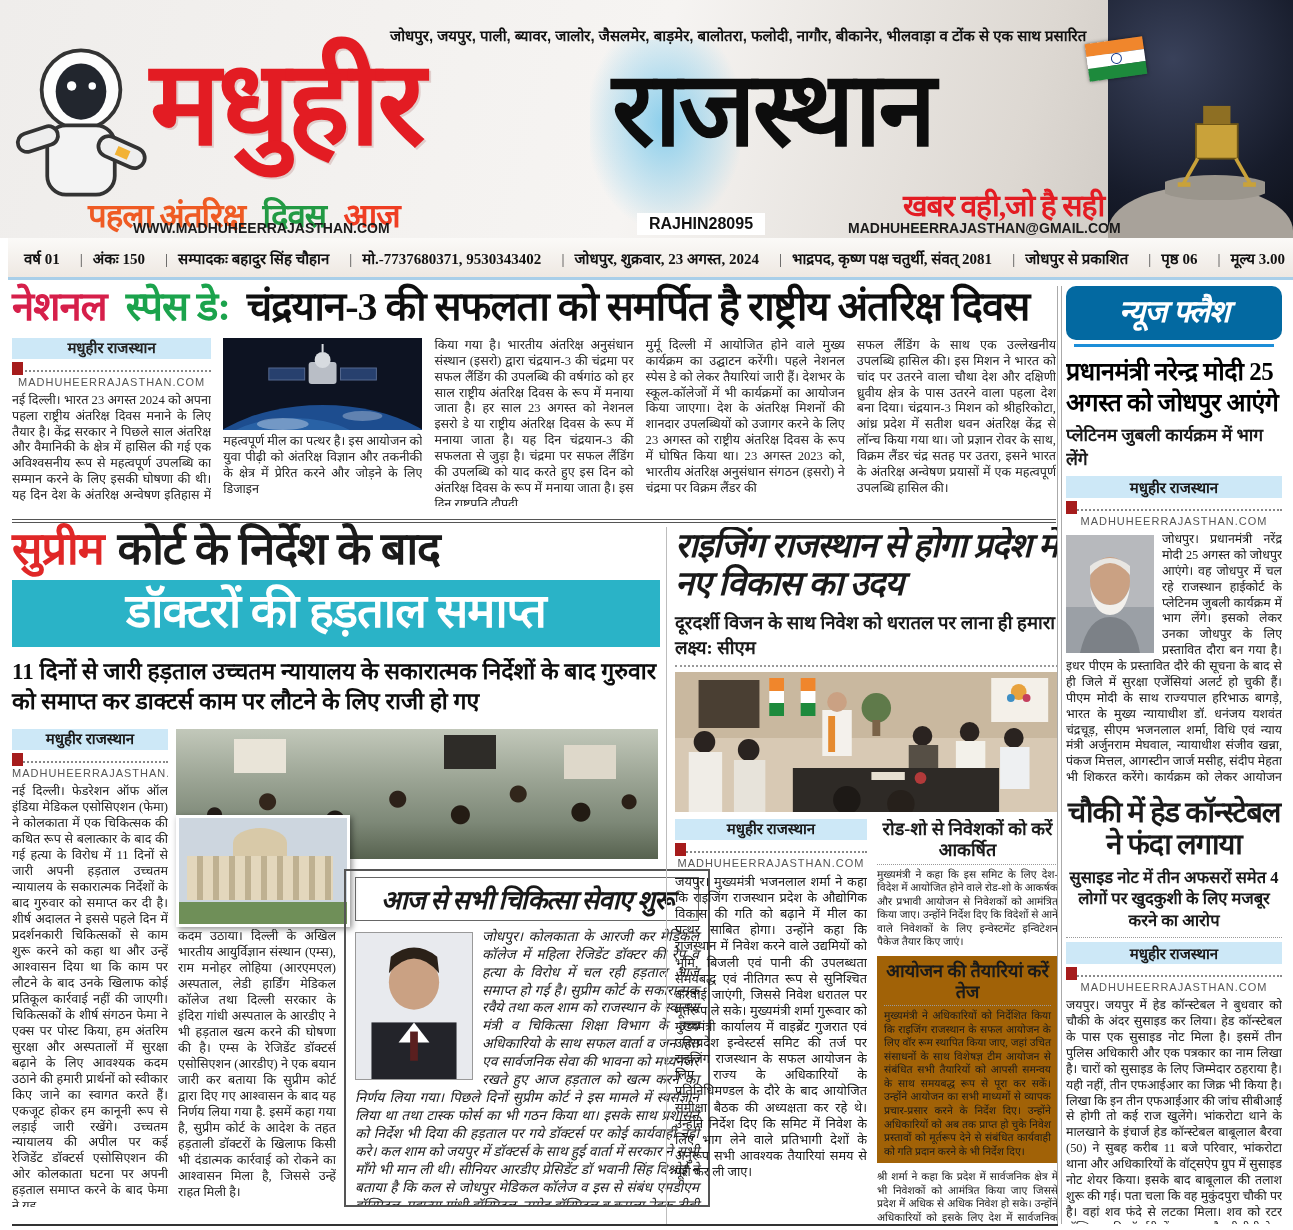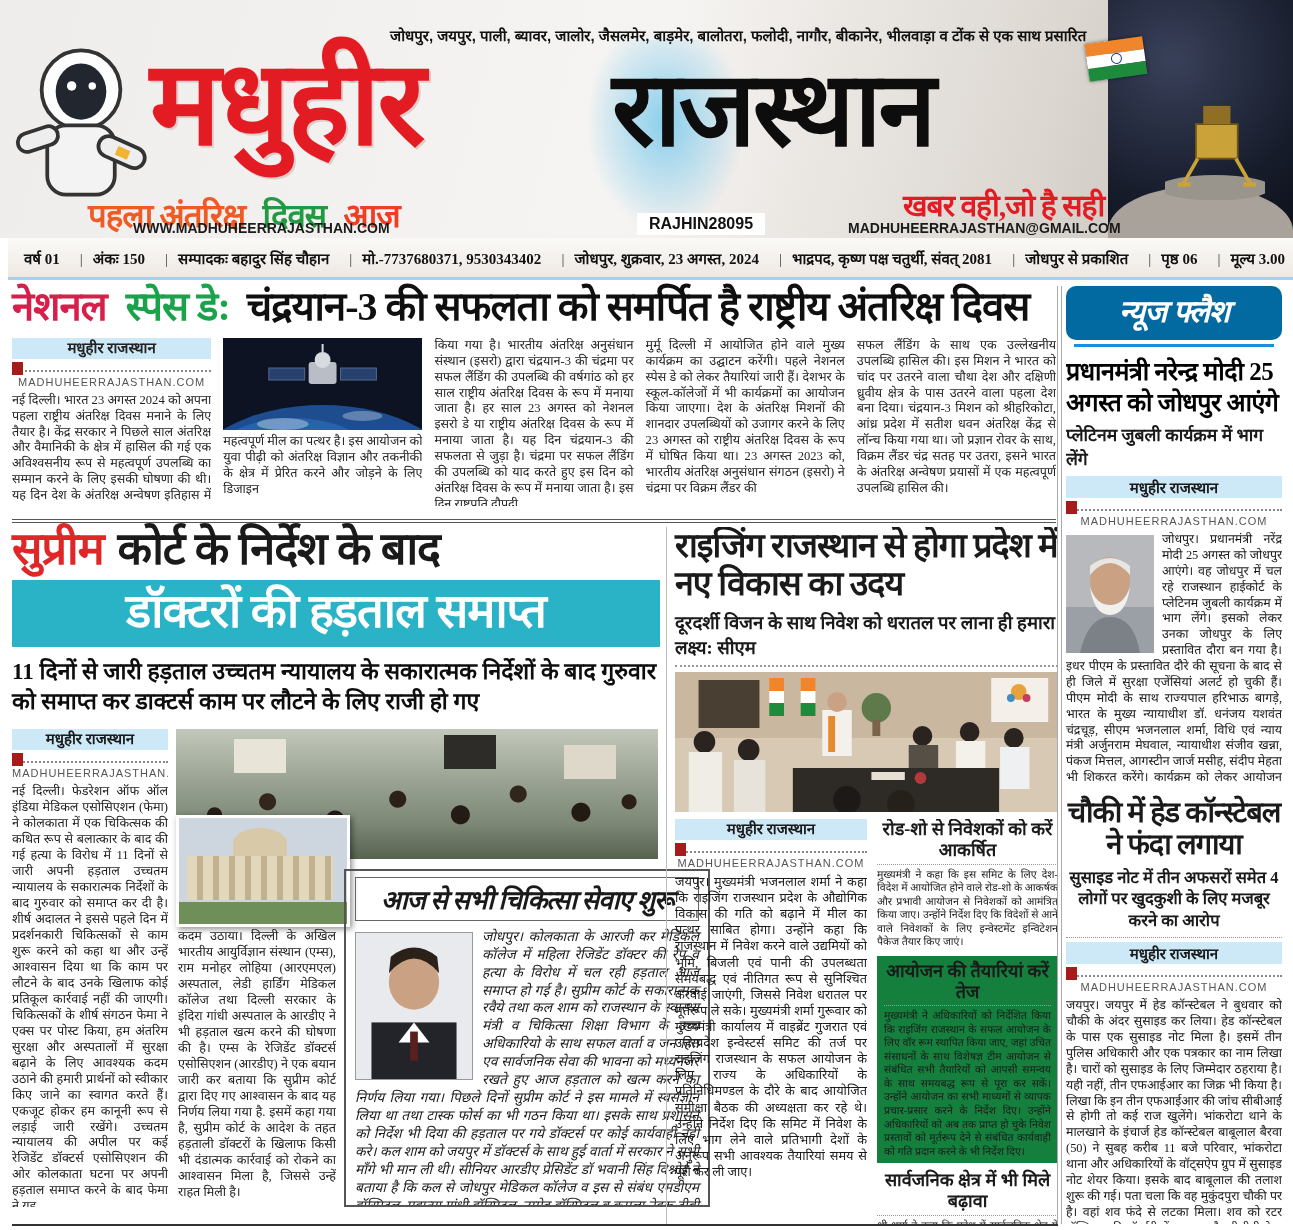--- a/index.html
+++ b/index.html
@@ -103,30 +103,30 @@
   .med-box{position:absolute;left:332px;top:140px;width:366px;height:338px;box-sizing:border-box;
            border:2px solid #555;padding:6px 9px;overflow:hidden;}
   .mb-head{border:1.5px solid #666;text-align:center;font-size:26px;font-weight:bold;font-style:italic;
            padding:3px 0;letter-spacing:-1px;}
   .mb-body{margin-top:7px;font-size:13.8px;font-style:italic;line-height:1.3;text-align:justify;}
   .doc-photo{float:left;width:116px;height:146px;margin:4px 9px 2px 0;border:1px solid #999;}
 
   
   .rising{position:absolute;left:666px;top:527px;width:392px;height:697px;overflow:hidden;
           border-left:1px solid #bdbdbd;padding-left:8px;box-sizing:border-box;}
-  .rs-head{font-size:34px;font-weight:bold;line-height:1.12;letter-spacing:-1px;}
+  .rs-head{font-size:34px;font-weight:bold;line-height:1.12;letter-spacing:-1px;font-style:italic;}
   .rs-sub{margin-top:6px;font-size:18.5px;font-weight:bold;border-bottom:2px dotted #999;padding-bottom:6px;}
   .rs-photo{margin-top:5px;width:100%;height:140px;display:block;}
   .rs-cols{display:flex;gap:10px;margin-top:7px;}
   .rs-c1{width:192px;flex:none;font-size:12.8px;line-height:1.26;text-align:justify;overflow:hidden;height:424px;}
   .rs-c2{flex:1;overflow:hidden;height:424px;}
   .sec-head{font-size:18px;font-weight:bold;line-height:1.15;border-bottom:1.5px dotted #999;
             padding-bottom:3px;margin-bottom:3px;text-align:center;}
   .sec-body{font-size:10.6px;line-height:1.28;text-align:justify;}
-  .pink-box{background:#15803d;margin:7px 0;padding:5px 7px;}
+  .pink-box{background:#a16207;margin:7px 0;padding:5px 7px;}
 
   
   .vrule{position:absolute;left:1057px;top:286px;width:3px;height:938px;
          border-left:1px solid #aaa;border-right:1px solid #aaa;}
   .rail{position:absolute;left:1066px;top:286px;width:216px;height:938px;overflow:hidden;}
   .flash{background:#0369a1;border-radius:10px;color:#fff;font-size:31px;font-weight:bold;font-style:italic;
          text-align:center;padding:3px 0 9px;letter-spacing:-1px;}
   .flash-underline{height:3px;background:#1d8ed8;margin:4px 8px 10px;}
   .nf-h1{font-size:25px;font-weight:bold;line-height:1.22;color:#000;letter-spacing:-0.5px;}
   .nf-sub1{font-size:17.5px;font-weight:bold;margin:4px 0 6px;}
@@ -326,21 +326,20 @@
         </div>
         <span>जयपुर। मुख्यमंत्री भजनलाल शर्मा ने कहा कि राइजिंग राजस्थान प्रदेश के औद्योगिक विकास की गति को बढ़ाने में मील का पत्थर साबित होगा। उन्होंने कहा कि राजस्थान में निवेश करने वाले उद्यमियों को भूमि, बिजली एवं पानी की उपलब्धता समयबद्ध एवं नीतिगत रूप से सुनिश्चित करवाई जाएंगी, जिससे निवेश धरातल पर मूर्तरूप ले सके। मुख्यमंत्री शर्मा गुरूवार को मुख्यमंत्री कार्यालय में वाइब्रेंट गुजरात एवं उत्तरप्रदेश इन्वेस्टर्स समिट की तर्ज पर राइजिंग राजस्थान के सफल आयोजन के लिए राज्य के अधिकारियों के प्रतिनिधिमण्डल के दौरे के बाद आयोजित समीक्षा बैठक की अध्यक्षता कर रहे थे। उन्होंने निर्देश दिए कि समिट में निवेश के लिए भाग लेने वाले प्रतिभागी देशों के अनुरूप सभी आवश्यक तैयारियां समय से पूरी कर ली जाए।</span>
       </div>
       <div class="rs-c2">
         <div class="sec-head">रोड-शो से निवेशकों को करें आकर्षित</div>
         <div class="sec-body">मुख्यमंत्री ने कहा कि इस समिट के लिए देश-विदेश में आयोजित होने वाले रोड-शो के आकर्षक और प्रभावी आयोजन से निवेशकों को आमंत्रित किया जाए। उन्होंने निर्देश दिए कि विदेशों से आने वाले निवेशकों के लिए इन्वेस्टमेंट इन्विटेशन पैकेज तैयार किए जाएं।</div>
         <div class="pink-box">
           <div class="sec-head">आयोजन की तैयारियां करें तेज</div>
           <div class="sec-body">मुख्यमंत्री ने अधिकारियों को निर्देशित किया कि राइजिंग राजस्थान के सफल आयोजन के लिए वॉर रूम स्थापित किया जाए, जहां उचित संसाधनों के साथ विशेषज्ञ टीम आयोजन से संबंधित सभी तैयारियों को आपसी समन्वय के साथ समयबद्ध रूप से पूरा कर सकें। उन्होंने आयोजन का सभी माध्यमों से व्यापक प्रचार-प्रसार करने के निर्देश दिए। उन्होंने अधिकारियों को अब तक प्राप्त हो चुके निवेश प्रस्तावों को मूर्तरूप देने से संबंधित कार्यवाही को गति प्रदान करने के भी निर्देश दिए।</div>
         </div>
-        <div class="sec-head">सार्वजनिक क्षेत्र में भी मिले बढ़ावा</div>
         <div class="sec-body">श्री शर्मा ने कहा कि प्रदेश में सार्वजनिक क्षेत्र में भी निवेशकों को आमंत्रित किया जाए जिससे प्रदेश में अधिक से अधिक निवेश हो सके। उन्होंने अधिकारियों को इसके लिए देश में सार्वजनिक क्षेत्र के बड़े उपक्रमों के साथ समन्वय स्थापित करने के निर्देश दिए। उन्होंने कहा कि राजस्थान में निवेश करने के लिए विभिन्न क्षेत्रों में अपार संभावनाएं मौजूद हैं। प्रदेश में खनन, मेडिकल, पेट्रोलियम, फार्मा, एयरपोर्ट, पर्यटन, टेक्सटाइल, ऑटोमोबाइल, आईटी, शिक्षा, रेलवे एवं रक्षा क्षेत्र में निवेश की संभावनाओं को प्रबल बनाया जाये। मुख्यमंत्री ने सूक्ष्म, लघु एवं मध्यम उद्योगों को बढ़ावा एवं राज्य में होटल इंडस्ट्रीज के विस्तार की संभावनाओं पर विशेष ध्यान देने के लिए निर्देशित किया।</div>
       </div>
     </div>
   </div>
 
   <div class="vrule"></div>
   <div class="rail">
     <div class="flash">न्यूज फ्लैश</div>
     <div class="flash-underline"></div>
     <div class="nf-h1">प्रधानमंत्री नरेन्द्र मोदी 25 अगस्त को जोधपुर आएंगे</div>

